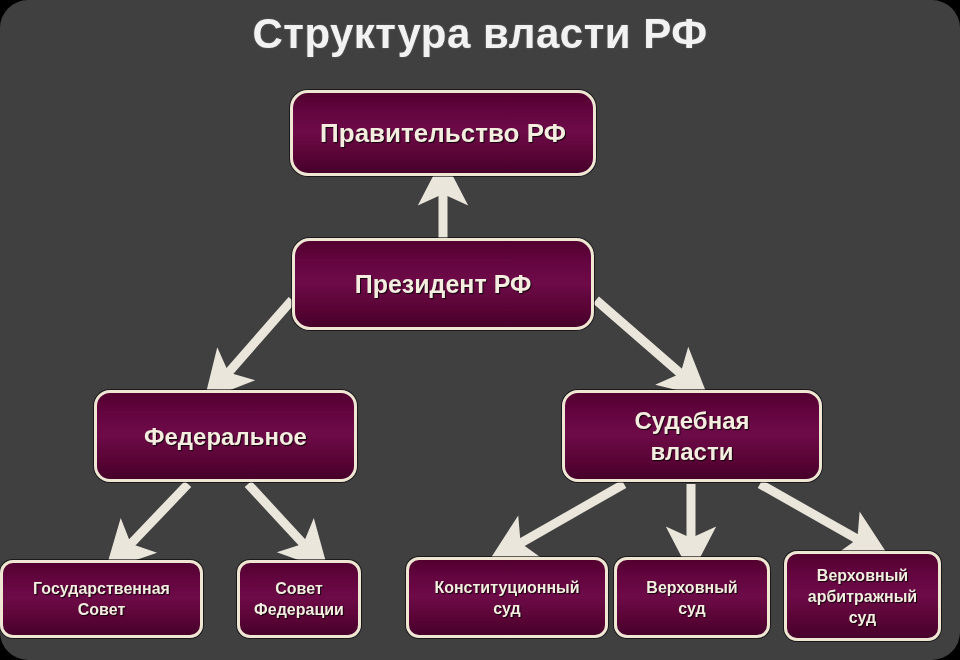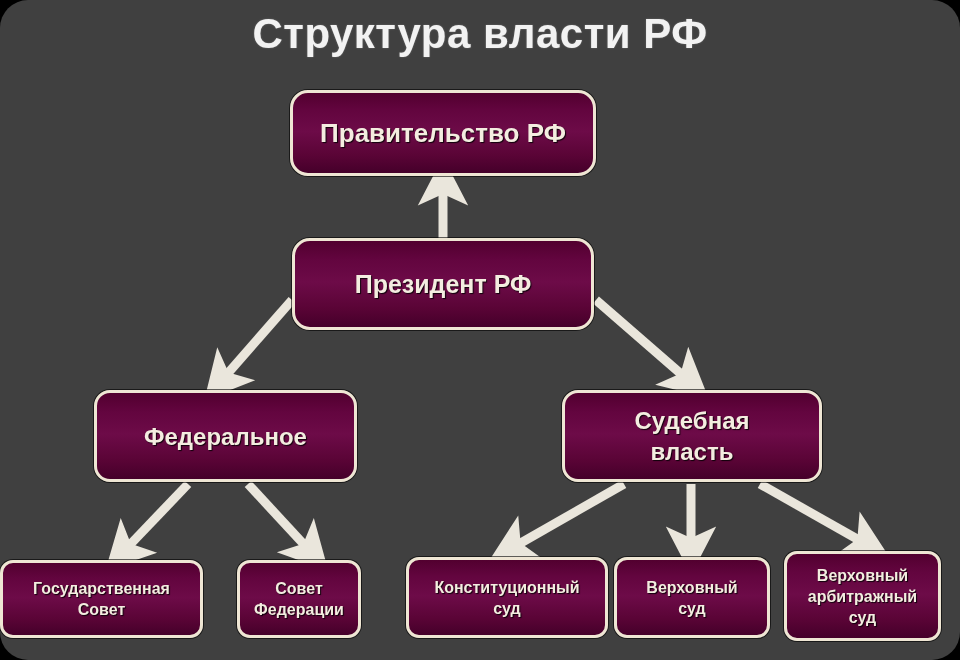--- a/index.html
+++ b/index.html
@@ -142,21 +142,21 @@
 
   <div id="node-federal-assembly" class="node level-3">
     <span class="label">
       <span>Федеральное</span><br>
     </span>
   </div>
 
   <div id="node-judicial-branch" class="node level-3">
     <span class="label">
       <span>Судебная</span><br>
-      <span>власть</span>
+      <span>власти</span>
     </span>
   </div>
 
   <div id="node-state-duma" class="node level-4">
     <span class="label">
       <span>Государственная</span><br>
       <span>Совет</span>
     </span>
   </div>
 

